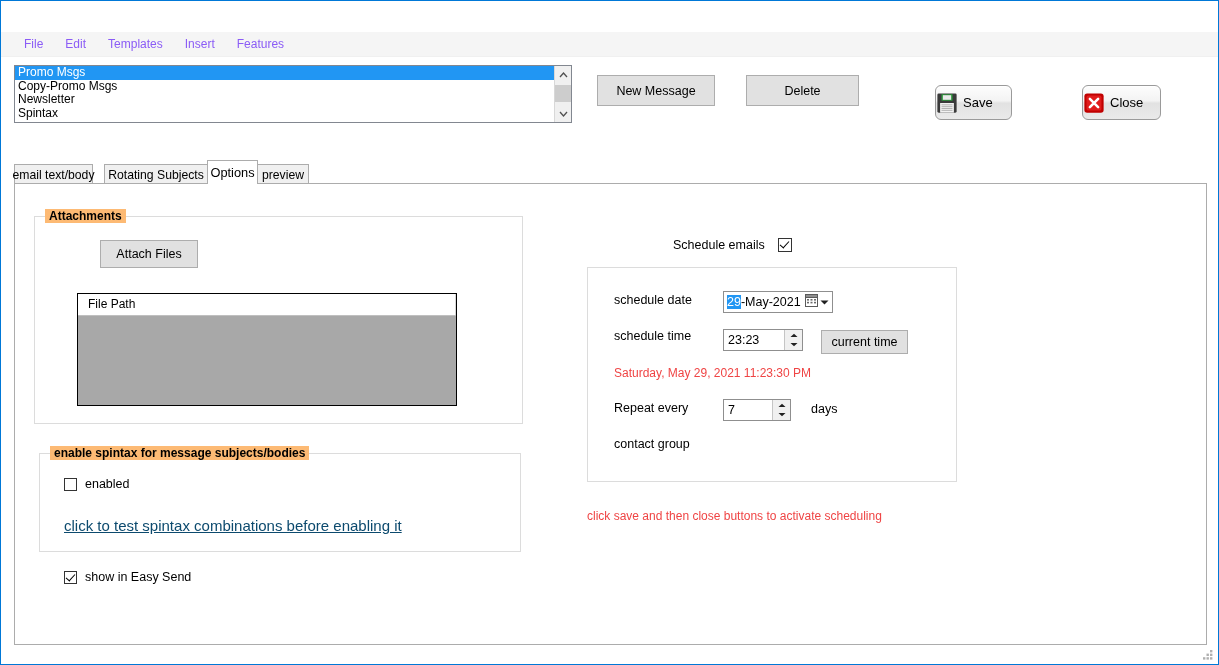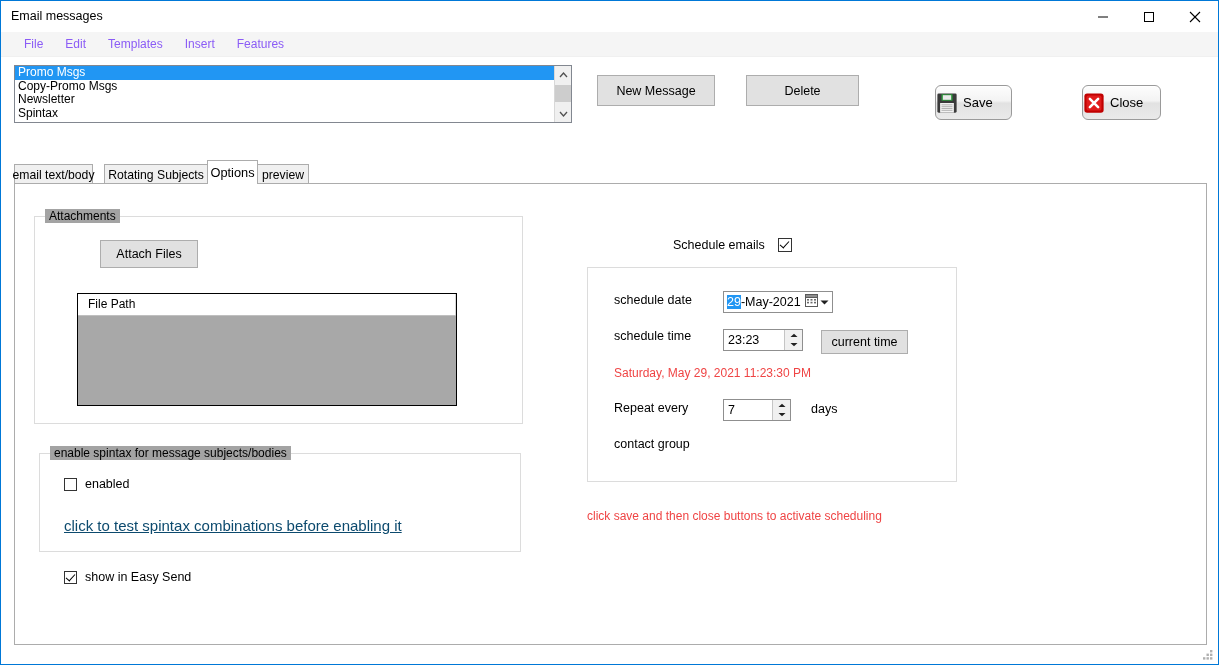--- a/index.html
+++ b/index.html
@@ -215,25 +215,26 @@
   
   .groupbox {
     position: absolute;
     border: 1px solid #dcdcdc;
     box-sizing: border-box;
   }
   .groupbox > .gb-title {
     position: absolute;
     top: -8px;
     left: 10px;
-    background: #a3a3a3;
+    background: #fdba74;
     padding: 0 4px;
     font-size: 12px;
     color: #000;
     white-space: nowrap;
+    font-weight: bold;
   }
   #attachments-group { left: 33px; top: 215px; width: 489px; height: 208px; }
   #spintax-group     { left: 38px; top: 452px; width: 482px; height: 99px; }
 
   #attach-files-btn { left: 99px; top: 239px; width: 98px; height: 28px; }
 
   .grid {
     position: absolute;
     left: 76px; top: 292px;
     width: 380px;
@@ -404,41 +405,20 @@
     position: absolute;
     right: 4px; bottom: 3px;
     width: 13px; height: 13px;
   }
 </style>
 </head>
 <body>
 
 <div id="app">
 
-  <div class="titlebar">
-    <div class="title-text">Email messages</div>
-    <div class="wincontrols">
-      <div class="winbtn">
-        <svg width="12" height="12" viewBox="0 0 12 12">
-            <line x1="1" y1="6" x2="11" y2="6" stroke="#000" stroke-width="1"></line>
-          </svg>
-      </div>
-      <div class="winbtn">
-        <svg width="12" height="12" viewBox="0 0 12 12">
-            <rect x="1.5" y="1.5" width="9" height="9" fill="none" stroke="#000" stroke-width="1"></rect>
-          </svg>
-      </div>
-      <div class="winbtn">
-        <svg width="12" height="12" viewBox="0 0 12 12">
-            <line x1="1" y1="1" x2="11" y2="11" stroke="#000" stroke-width="1.1"></line>
-            <line x1="11" y1="1" x2="1" y2="11" stroke="#000" stroke-width="1.1"></line>
-          </svg>
-      </div>
-    </div>
-  </div>
 
   <div class="menubar">
     <div class="menu-items">
       <div class="menu-item">File</div>
       <div class="menu-item">Edit</div>
       <div class="menu-item">Templates</div>
       <div class="menu-item">Insert</div>
       <div class="menu-item">Features</div>
     </div>
   </div>

